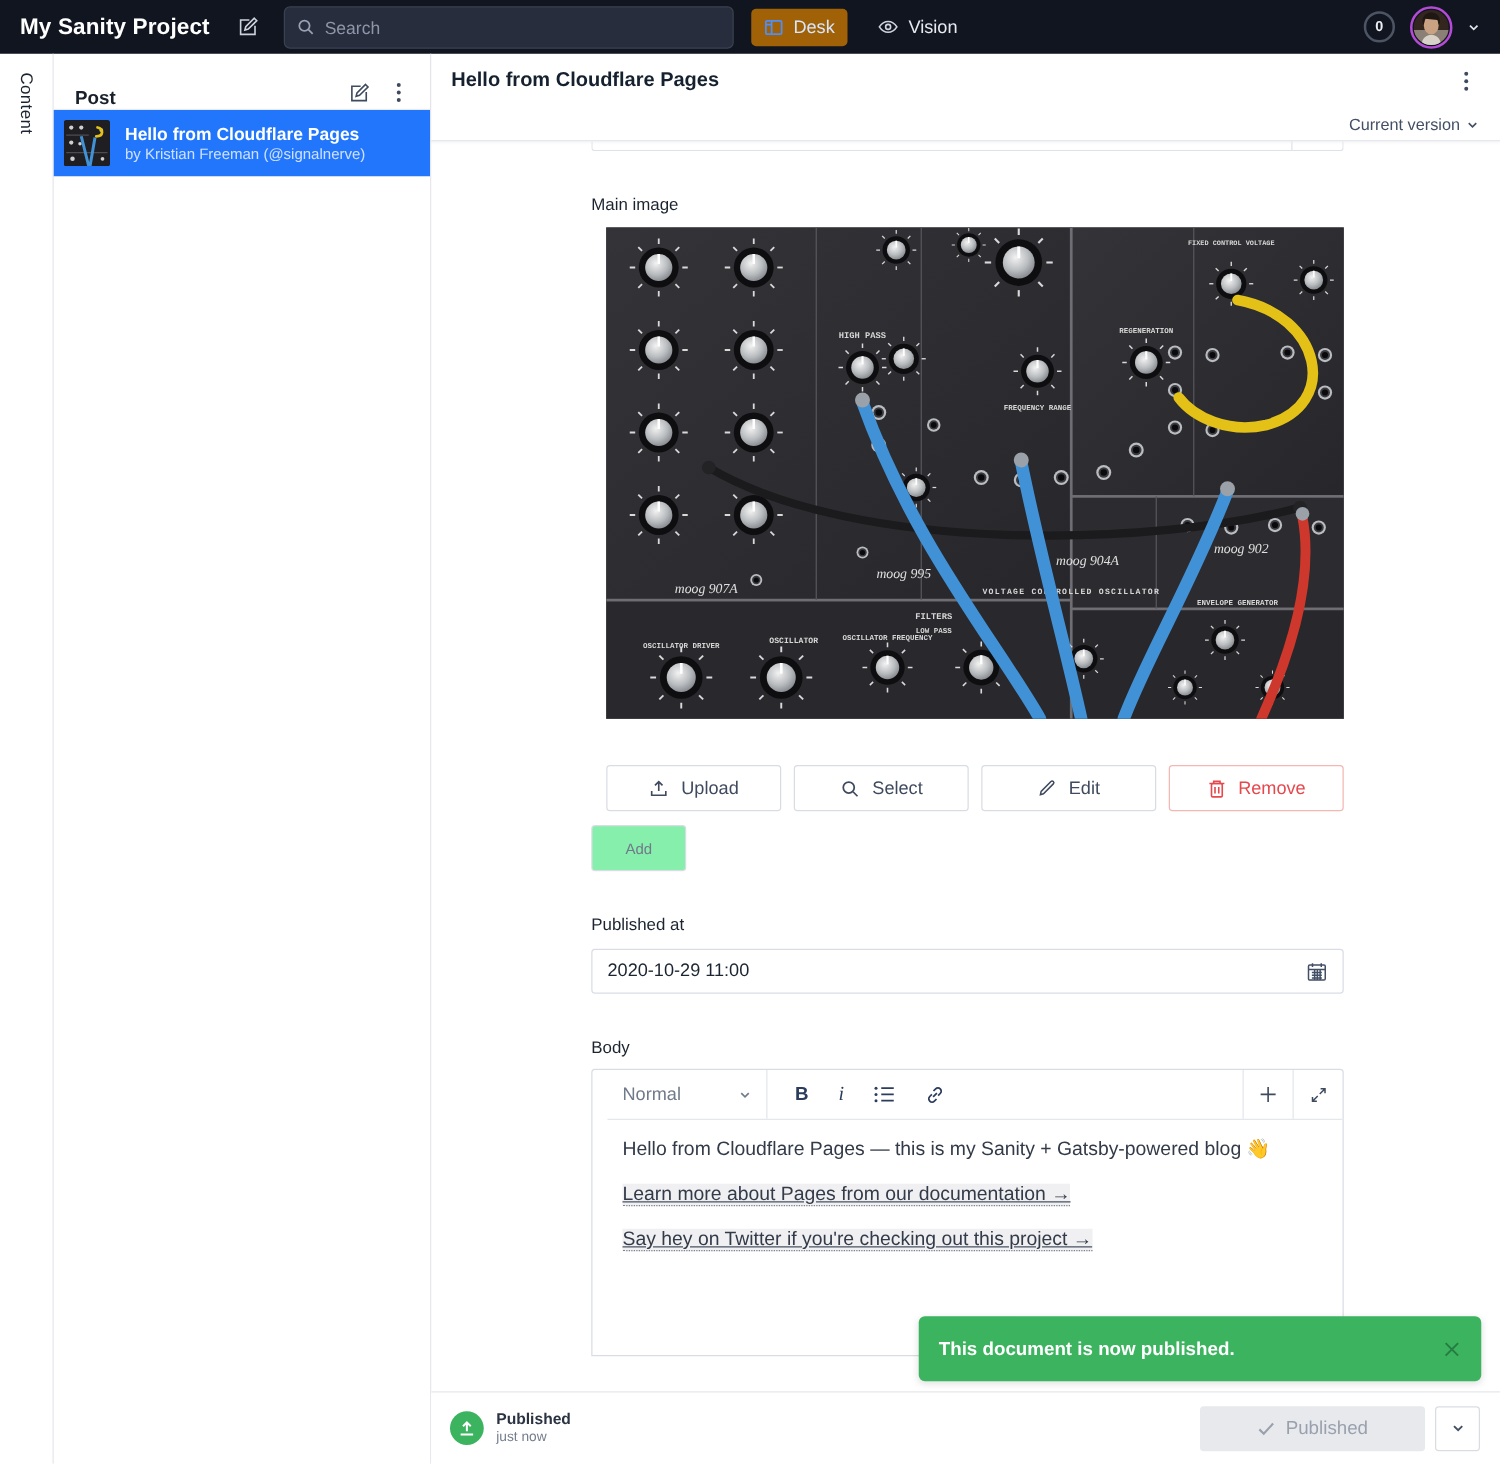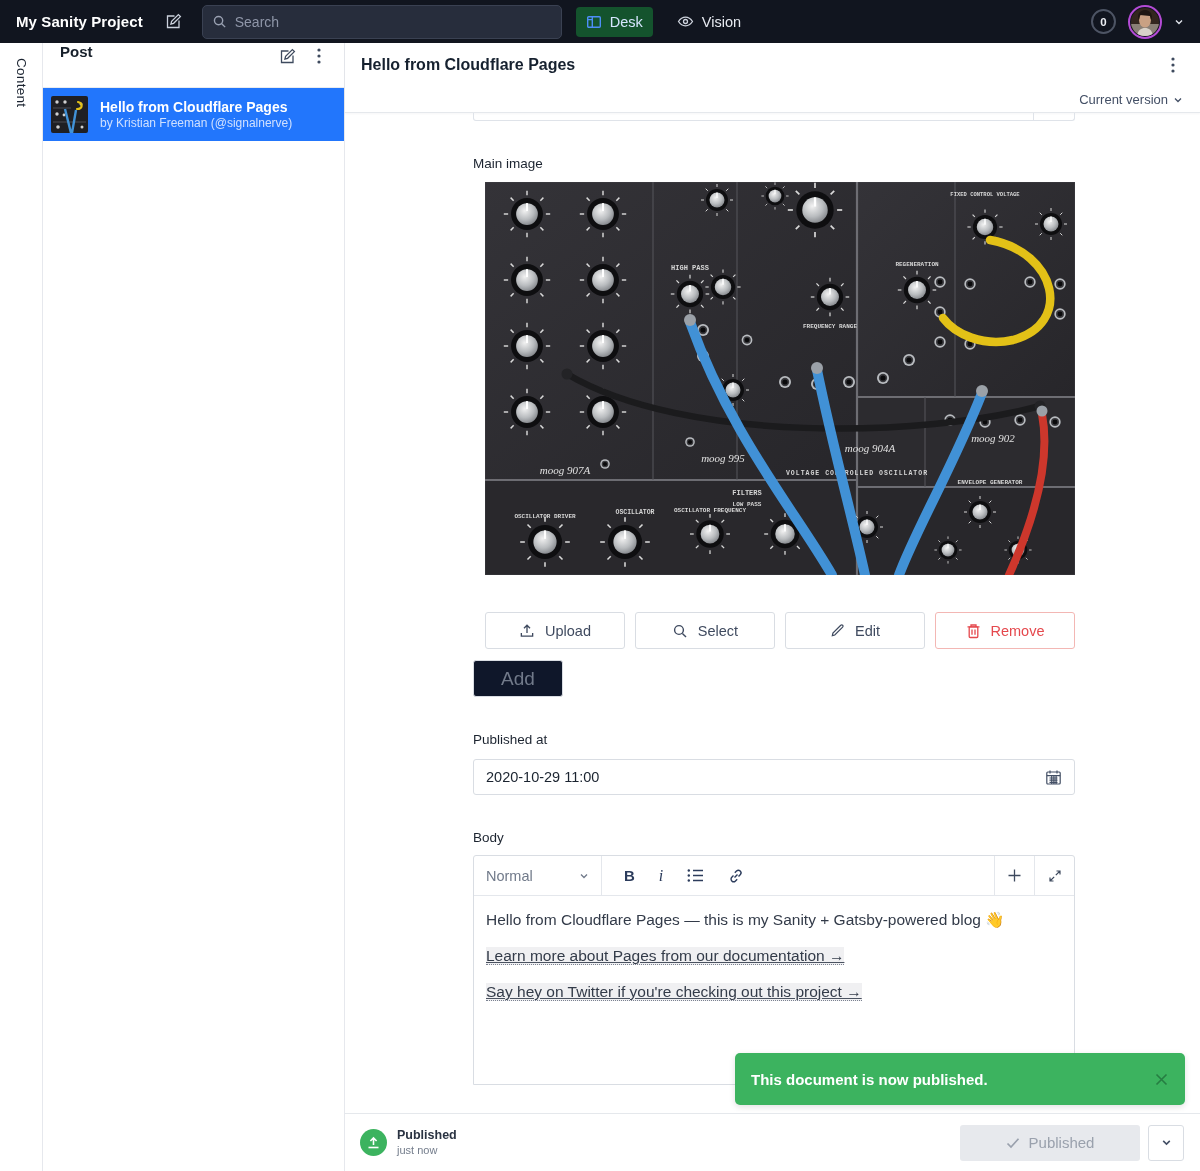--- a/index.html
+++ b/index.html
@@ -7,46 +7,46 @@
     --navbar-bg:#11151f; --border:#dfe3e9; --slate:#434f65; --ink:#17202d; --muted:#717a8a;
   }
   *{box-sizing:border-box; margin:0; padding:0;}
   html,body{width:1200px; height:1171px; overflow:hidden; background:#fff;
     font-family:"Liberation Sans", sans-serif; color:var(--ink);}
   button{font-family:inherit; background:none; border:none; cursor:pointer; color:inherit;}
   svg{display:block;}
 
   
   .navbar{height:43px; background:var(--navbar-bg); display:flex; align-items:center; padding:0 16px; gap:14px;}
-  .nav-title{color:#fff; font-size:15px; font-weight:700; letter-spacing:.1px; white-space:nowrap;}
+  .nav-title{color:#fff; font-size:18px; font-weight:700; letter-spacing:.1px; white-space:nowrap;}
   .nav-compose{color:#ccd2dd; margin-left:8px; display:flex;}
   .nav-search{width:360px; height:28px; background:#272d3c; border:1px solid #3a4152; border-radius:5px;
     display:flex; align-items:center; padding:16px 9px; gap:8px; margin-left:6px;}
   .nav-search input{flex:1; background:transparent; border:none; outline:none; color:#e6e9ef; font-size:14px;}
   .nav-search input::placeholder{color:#8f96a8;}
   .nav-search .sic{color:#9aa1b2;}
   .nav-tab{display:flex; align-items:center; gap:8px; height:30px; padding:0 10px; border-radius:4px;
     color:#e7eaf1; font-size:14.5px; font-weight:500;}
-  .nav-tab.active{background:#14532d; color:#d7e6ff;}
+  .nav-tab.active{background:#a16207; color:#d7e6ff;}
   .nav-tab.active .tic{color:#4e8ef7;}
   .nav-tab .tic{color:#cfd4de;}
   .nav-right{margin-left:auto; display:flex; align-items:center; gap:12px;}
   .presence-badge{width:25px; height:25px; border:2px solid #4d5464; border-radius:50%; color:#eceef3;
     font-size:11.5px; font-weight:700; display:flex; align-items:center; justify-content:center;}
   .avatar-wrap{width:34px; height:34px; border-radius:50%; border:2px solid #b44bd6; padding:1px; display:flex;}
   .avatar-wrap svg{border-radius:50%;}
   .nav-caret{color:#dfe3ea;}
 
   
   .app-body{display:flex; height:1128px;}
   .content-rail{width:43px; border-right:1px solid #e6e8ed; display:flex; justify-content:center; padding-top:15px;}
   .rail-label{writing-mode:vertical-rl; font-size:13.5px; font-weight:500; color:#1a2330; letter-spacing:.3px; cursor:pointer;}
 
   .list-panel{width:302px; border-right:1px solid #e6e8ed; display:flex; flex-direction:column;}
-  .list-header{height:45px; border-bottom:1px solid #e9ebef; display:flex; align-items:flex-start; padding:0 12px 0 17px;}
+  .list-header{height:45px; border-bottom:1px solid #e9ebef; display:flex; align-items:flex-end; padding:0 12px 0 17px;}
   .list-header .pane-title{font-size:15px; font-weight:600; color:#17202b;}
   .list-header .hbtns{margin-left:auto; display:flex; align-items:center; gap:6px;}
   .icon-btn{display:flex; align-items:center; justify-content:center; width:26px; height:26px; color:#3e4a5e;}
   .list-item{height:53px; background:var(--accent-blue); display:flex; align-items:center; padding:8px; gap:12px; cursor:pointer;}
   .thumb{width:37px; height:37px; border-radius:2px; overflow:hidden; flex:none;}
   .item-title{color:#fff; font-size:14px; font-weight:600; line-height:18px;}
   .item-sub{color:#cfe0ff; font-size:12px; line-height:15px;}
 
   
   .doc-panel{flex:1; display:flex; flex-direction:column; position:relative; min-width:0;}
@@ -63,28 +63,28 @@
   .field-sliver::after{content:""; position:absolute; right:40px; top:0; bottom:0; border-left:1px solid var(--border);}
 
   .field-label{margin:35px 0 0; font-size:13.5px; color:#1c2430; line-height:15px;}
   .image-block{margin-left:12px; width:590px;}
   .synth-image{width:590px; height:393px; margin-top:11px; background:#2b2a2e;}
   .img-buttons{display:flex; gap:10px; margin-top:16px;}
   .img-buttons button{flex:1; height:37px; border:1px solid #d9dde3; border-radius:3px; background:#fff;
     display:flex; align-items:center; justify-content:center; gap:10px; font-size:14.5px; font-weight:500; color:#3f4a5f;margin-top:21px;}
   .img-buttons button.danger{color:var(--danger-red); border-color:#f3b7b4;}
 
-  .add-btn{margin-top:11px; width:90px; height:37px; border:1px solid #d9dde3; border-radius:3px;
-    color:var(--muted); font-size:19px; font-weight:500; background:#0f172a;}
+  .add-btn{margin-top:11px; width:76px; height:37px; border:1px solid #d9dde3; border-radius:3px;
+    color:var(--muted); font-size:12px; font-weight:500; background:#86efac;}
 
   .date-input{margin-top:12px; height:36px; border:1px solid #d9dde3; border-radius:3px; display:flex;
     align-items:center; padding:0 12px; font-size:14.5px; color:#1b2430;}
   .date-input .cal{margin-left:auto; color:var(--slate); display:flex;}
 
-  .editor{margin-top:10px; height:230px; border:1px solid #d9dde3; border-radius:3px 3px 0 0; overflow:hidden;}
+  .editor{margin-top:10px; height:230px; border:1px solid #d9dde3; border-radius:3px 3px 0 0; overflow:hidden;padding-left:12px;}
   .toolbar{height:40px; border-bottom:1px solid #e4e7ec; display:flex; align-items:stretch;}
   .style-cell{width:128px; border-right:1px solid #e4e7ec; display:flex; align-items:center;
     justify-content:space-between; padding:0 12px; color:var(--muted); font-size:14.5px; cursor:pointer;}
   .fmt{display:flex; align-items:center; gap:24px; padding-left:22px; color:#2c3c5c;}
   .fmt .b{font-weight:700; font-size:15px;}
   .fmt .i{font-style:italic; font-family:"Liberation Serif", serif; font-size:16px;}
   .tb-cell{width:40px; border-left:1px solid #e4e7ec; display:flex; align-items:center; justify-content:center; color:#3e4a5e;}
   .tb-sp{margin-left:auto;}
   .editor-body{padding:15px 12px; font-size:15.5px; color:#333b49; line-height:17px;}
   .editor-body p{margin-bottom:19px;}

